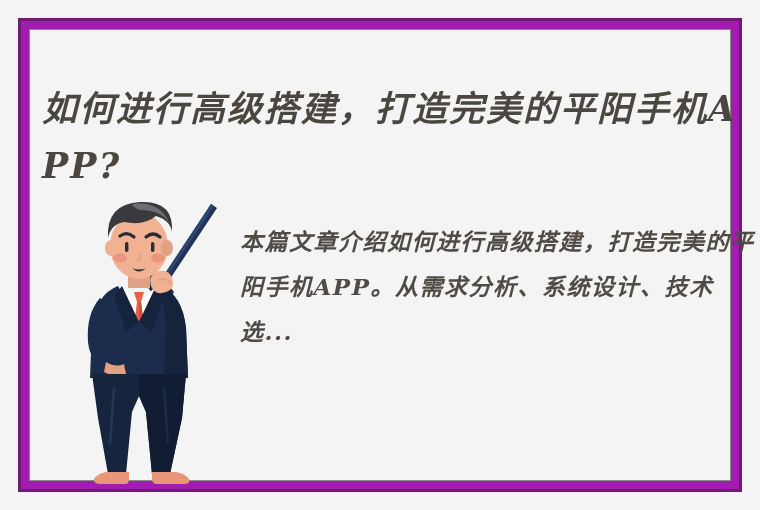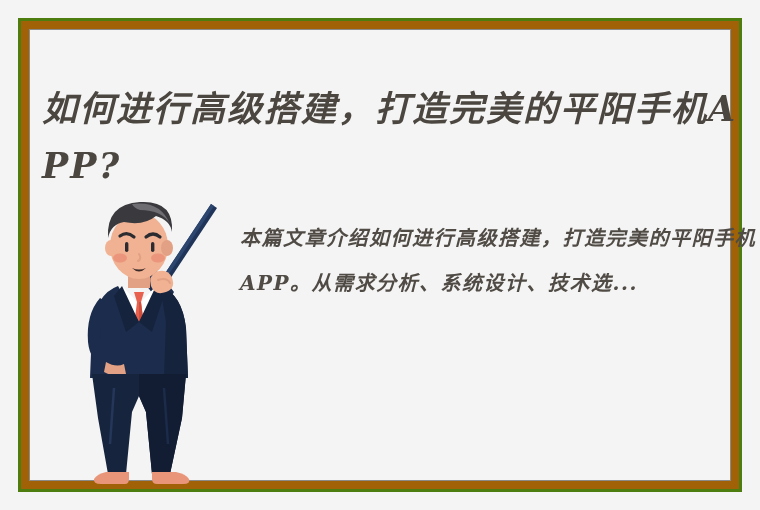--- a/index.html
+++ b/index.html
@@ -14,22 +14,22 @@
     overflow: hidden;
   }
 
   #card {
     position: absolute;
     left: 18px;
     top: 18px;
     width: 724px;
     height: 474px;
     box-sizing: border-box;
-    border: 3px solid #4d7c0f;
-    background: #a16207;
+    border: 3px solid #701a75;
+    background: #a21caf;
   }
 
   #inner-frame {
     position: absolute;
     left: 8px;
     top: 8px;
     right: 8px;
     bottom: 8px;
     box-sizing: border-box;
     border: 1px solid #8a8a8a;
@@ -72,21 +72,21 @@
   #illustration svg { display: block; }
 
   #summary {
     position: absolute;
     left: 210px;
     top: 14px;
     width: 520px;
     font-family: "DejaVu Serif", serif;
     font-style: italic;
     font-weight: 700;
-    font-size: 20px;
+    font-size: 23px;
     line-height: 45px;
     letter-spacing: 1.5px;
     color: #504b45;
     white-space: pre-wrap;
     word-break: break-all;
   }
 </style>
 </head>
 <body>
 

